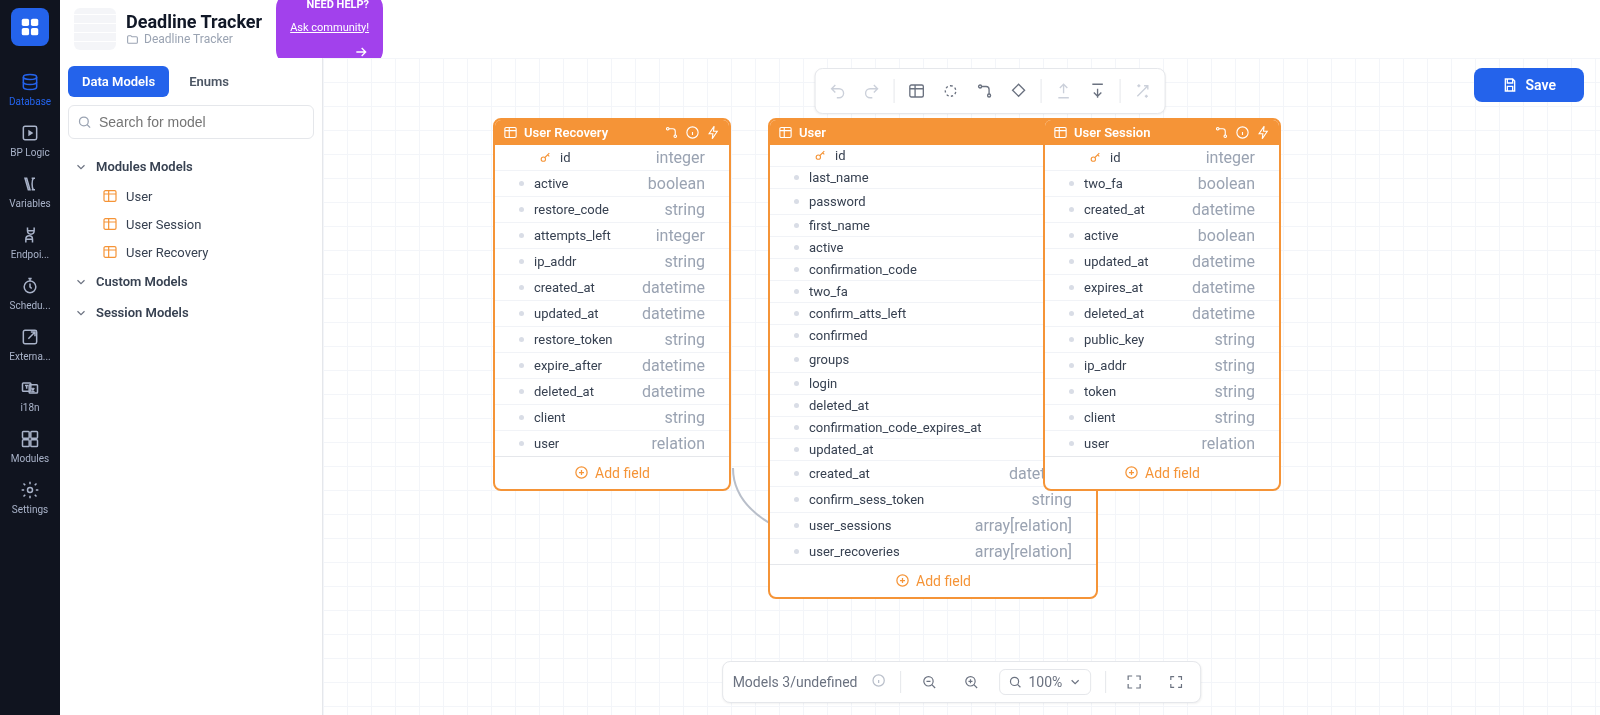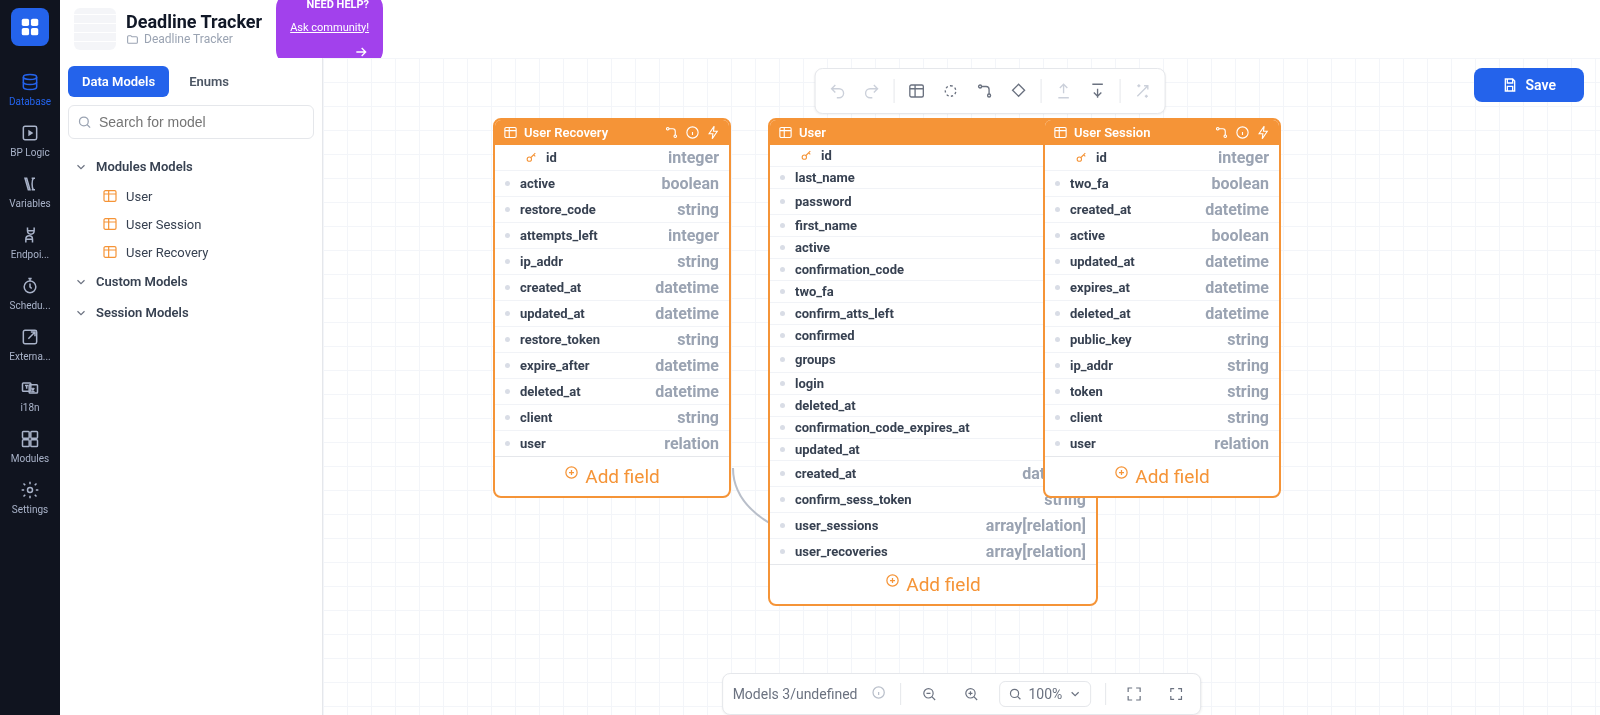--- a/index.html
+++ b/index.html
@@ -63,35 +63,35 @@
 
 .save { position: absolute; top: 10px; right: 16px; background: #2463eb; color: #fff; border-radius: 8px; padding: 9px 28px; display: flex; align-items: center; gap: 8px; font-weight: 600; font-size: 14px; cursor: pointer; }
 .save svg { width: 16px; height: 16px; stroke: #fff; fill: none; stroke-width: 2; }
 
 
 .card { position: absolute; width: 238px; background: #fff; border: 2px solid #f59437; border-radius: 8px; overflow: hidden; }
 .card .chd { background: #f59437; color: #fff; padding: 5px 8px; display: flex; align-items: center; gap: 6px; font-weight: 600; }
 .card .chd .sp { flex: 1; }
 .card .chd svg { width: 15px; height: 15px; stroke: #fff; fill: none; stroke-width: 1.8; }
 .card.user { width: 330px; }
-.card .row { display: flex; align-items: center; padding: 3px 10px; border-bottom: 1px solid #f1f3f7; font-size: 13px; font-weight: bold; }
+.card .row { display: flex; align-items: center; padding: 3px 24px; border-bottom: 1px solid #f1f3f7; font-size: 13px; }
 .card .row:last-of-type { border-bottom: 1px solid #e5e7eb; }
 .card .row .dot { width: 5px; height: 5px; border-radius: 50%; background: #d9dde6; margin-right: 10px; }
 .card .row .nm { flex: 1; color: #374151; }
 .card .row .ty { color: #9aa3b2; font-size: 16px; }
 .card .row.pk::before { content: ""; width: 14px; height: 14px; margin-right: 6px; background: no-repeat center/contain; }
 .card .row.pk .key { width: 13px; height: 13px; stroke: #f59437; fill: none; stroke-width: 2; margin-right: 8px; }
-.card .add { color: #f59437; text-align: center; padding: 8px 0; font-size: 19px; cursor: pointer; display: flex; justify-content: center; gap: 6px; }
+.card .add { color: #f59437; text-align: center; padding: 8px 0; font-size: 14px; cursor: pointer; display: flex; justify-content: center; gap: 6px; }
 .card .add svg { width: 15px; height: 15px; stroke: #f59437; fill: none; stroke-width: 2; }
 
 
 .wire { position: absolute; pointer-events: none; }
 
 
-.status { position: absolute; bottom: 0; left: 50%; transform: translateX(-50%); background: #fff; border: 1px solid #e5e7eb; border-radius: 8px; padding: 6px 10px; display: flex; align-items: center; gap: 14px; color: #6b7280; font-size: 14px; box-shadow: 0 1px 2px rgba(0,0,0,.05);}
+.status { position: absolute; bottom: 12px; left: 50%; transform: translateX(-50%); background: #fff; border: 1px solid #e5e7eb; border-radius: 8px; padding: 6px 10px; display: flex; align-items: center; gap: 14px; color: #6b7280; font-size: 14px; box-shadow: 0 1px 2px rgba(0,0,0,.05);}
 .status .sbtn { width: 28px; height: 28px; display: flex; align-items: center; justify-content: center; cursor: pointer; }
 .status .sbtn svg { width: 16px; height: 16px; stroke: #6b7280; fill: none; stroke-width: 1.8; }
 .status .zoom { display: flex; align-items: center; gap: 6px; border: 1px solid #e5e7eb; border-radius: 6px; padding: 4px 8px; cursor: pointer;}
 .status .sep { width: 1px; height: 22px; background: #e5e7eb; }
 .status .info svg { width: 15px; height: 15px; stroke: #b9bfca; fill: none; stroke-width: 2; }
 </style>
 </head>
 <body>
 
 <div class="app">

